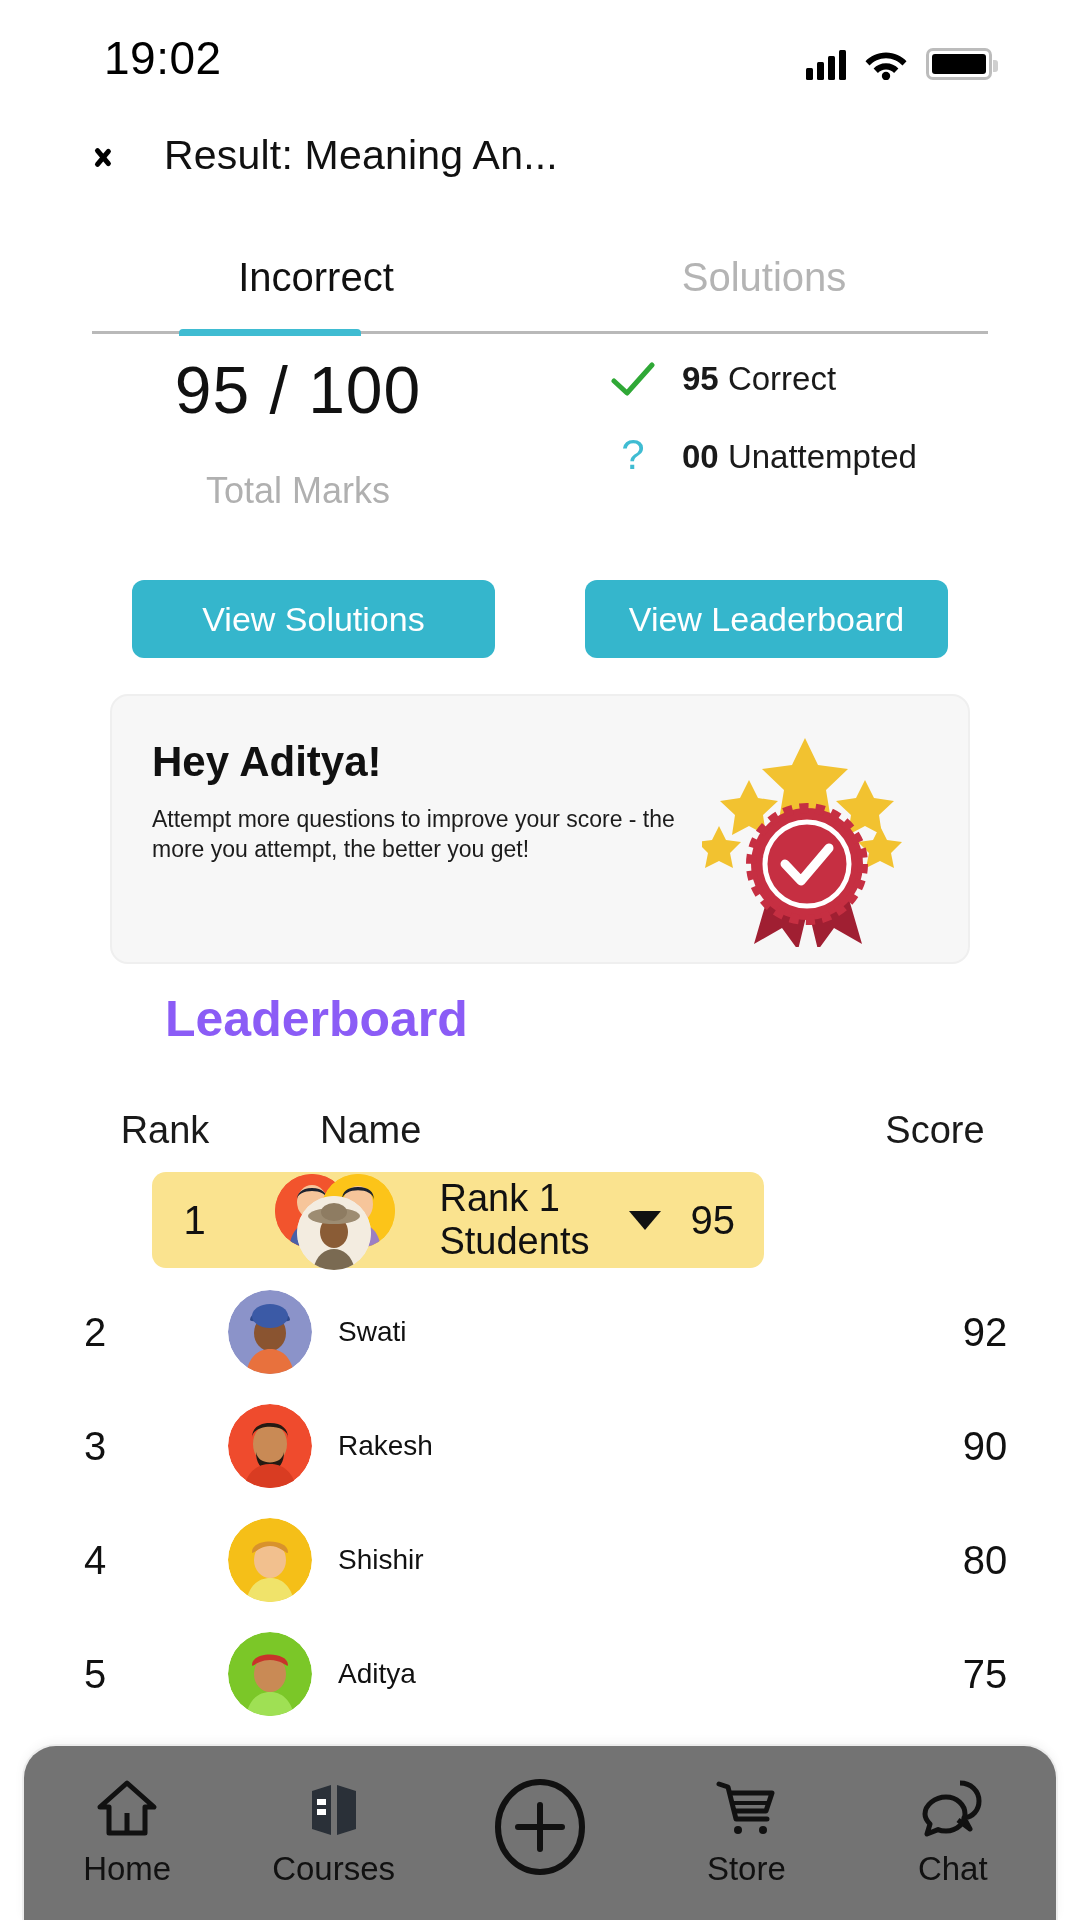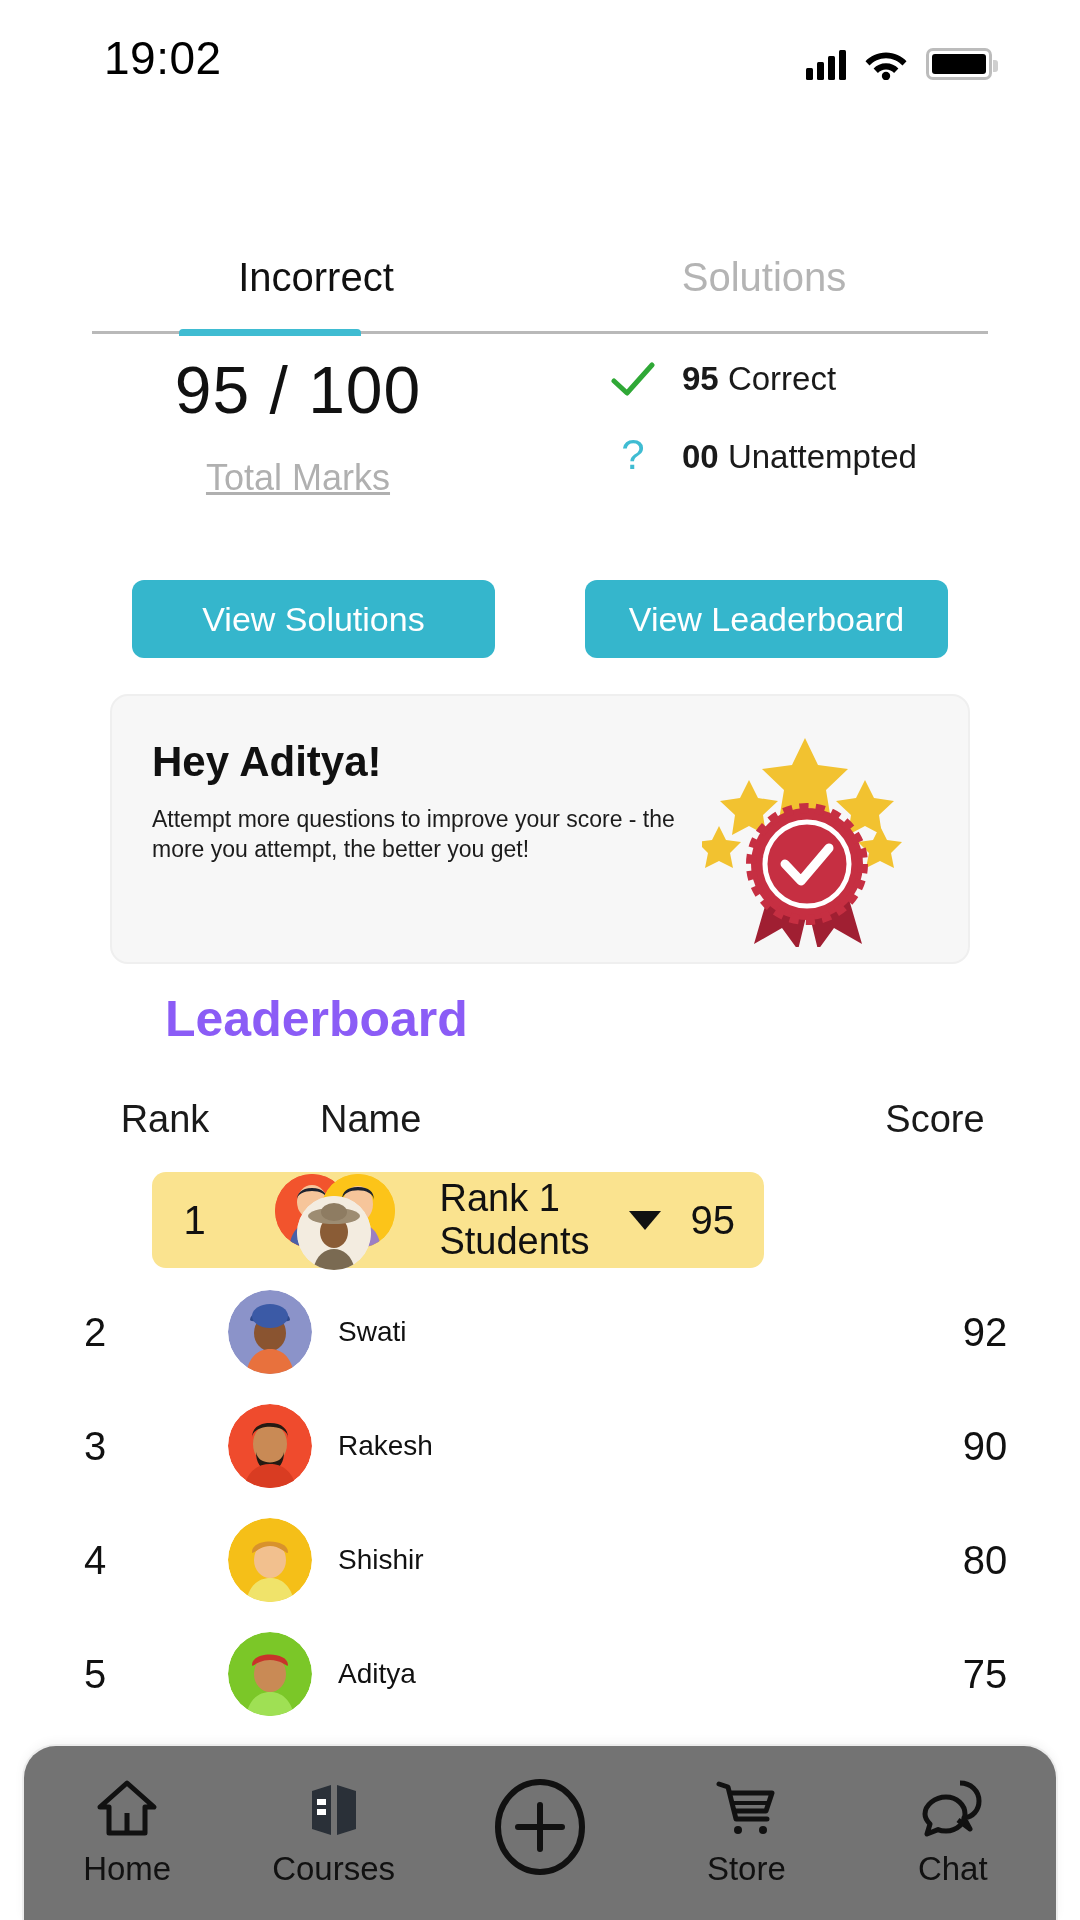--- a/index.html
+++ b/index.html
@@ -61,21 +61,21 @@
     width: 182px; height: 7px; background: #3fbcd2; border-radius: 4px 4px 0 0;
   }
   .tabs-divider {
     position:absolute; bottom: 2px; left: 92px; width: 896px; height: 3px; background: #b9b9b9;
   }
 
   
   .score-area { position:absolute; top: 352px; left:0; width: 1080px; height: 200px; }
   .score-left { position:absolute; left: 118px; top: 0; width: 360px; text-align:center; }
   .score-value { font-size: 66px; font-weight: 400; color:#111; letter-spacing: 1px; }
-  .score-label { margin-top: 29px; font-size: 36px; color:#b0b0b0;text-decoration:underline; }
+  .score-label { margin-top: 42px; font-size: 36px; color:#b0b0b0; }
 
   .stats { position:absolute; left: 610px; top: 0; display:flex; flex-direction:column; gap: 32px; }
   .stat-row { display:flex; align-items:flex-end; gap: 26px; height: 46px; }
   .stat-icon { width: 46px; display:flex; align-items:center; justify-content:center; }
   .stat-text { font-size: 33px; color:#1a1a1a; white-space: nowrap; }
 
   .check-svg { width: 44px; height: 36px; }
   .x-svg { width: 38px; height: 38px; }
   .q-mark { font-size: 42px; color:#3fbcd2; font-weight:400; line-height:1; }
 
@@ -95,21 +95,21 @@
   }
   .hey-text { width: 560px; }
   .hey-title { font-size: 42px; font-weight: 700; color:#111; }
   .hey-body { margin-top: 18px; font-size: 23px; line-height: 1.32; color:#1c1c1c; }
   .badge-wrap { width: 230px; position: relative; margin-top: -6px; }
 
   
   .lb-title { position:absolute; top: 990px; left: 165px; font-size: 50px; font-weight: 700; color:#8b5cf6; }
   .lb-head {
     position:absolute; top: 1098px; left: 0; width: 1080px; height: 54px;
-    display:flex; align-items:flex-start; font-size: 38px; color:#1a1a1a;
+    display:flex; align-items:flex-end; font-size: 38px; color:#1a1a1a;
   }
   .col-rank { width: 190px; text-align:center; margin-left: 70px; }
   .col-name { flex: 1; padding-left: 60px; }
   .col-score { width: 190px; text-align:center; margin-right: 50px; }
 
   .lb-rows { position:absolute; top: 1172px; left: 0; width: 1080px; }
   .lb-row {
     display:flex; align-items:center; height: 100px; margin-bottom: 14px;
     font-size: 40px; color:#111; cursor: pointer;
   }
@@ -164,20 +164,24 @@
         <path d="M22 6.5C13.5 6.5 6.3 10 1.5 15.2l4 4.3C9.6 15.1 15.4 12.2 22 12.2s12.4 2.9 16.5 7.3l4-4.3C37.7 10 30.5 6.5 22 6.5z" fill="#000"></path>
         <path d="M22 17.2c-5 0-9.4 2-12.4 5.3l4.3 4.5c2-2.2 4.9-3.6 8.1-3.6s6.1 1.4 8.1 3.6l4.3-4.5c-3-3.3-7.4-5.3-12.4-5.3z" fill="#000"></path>
         <circle cx="22" cy="30" r="4.2" fill="#000"></circle>
       </svg>
       <span class="batt">
           <span></span>
         </span>
     </div>
   </div>
 
+  <div class="appbar">
+    <div class="back-chevron"></div>
+    <div class="appbar-title">Result: Meaning An...</div>
+  </div>
 
   <div class="tabs">
     <div class="tabs-row">
       <div class="tab active">
         <span>Incorrect</span>
       </div>
       <div class="tab inactive">
         <span>Solutions</span>
       </div>
     </div>

